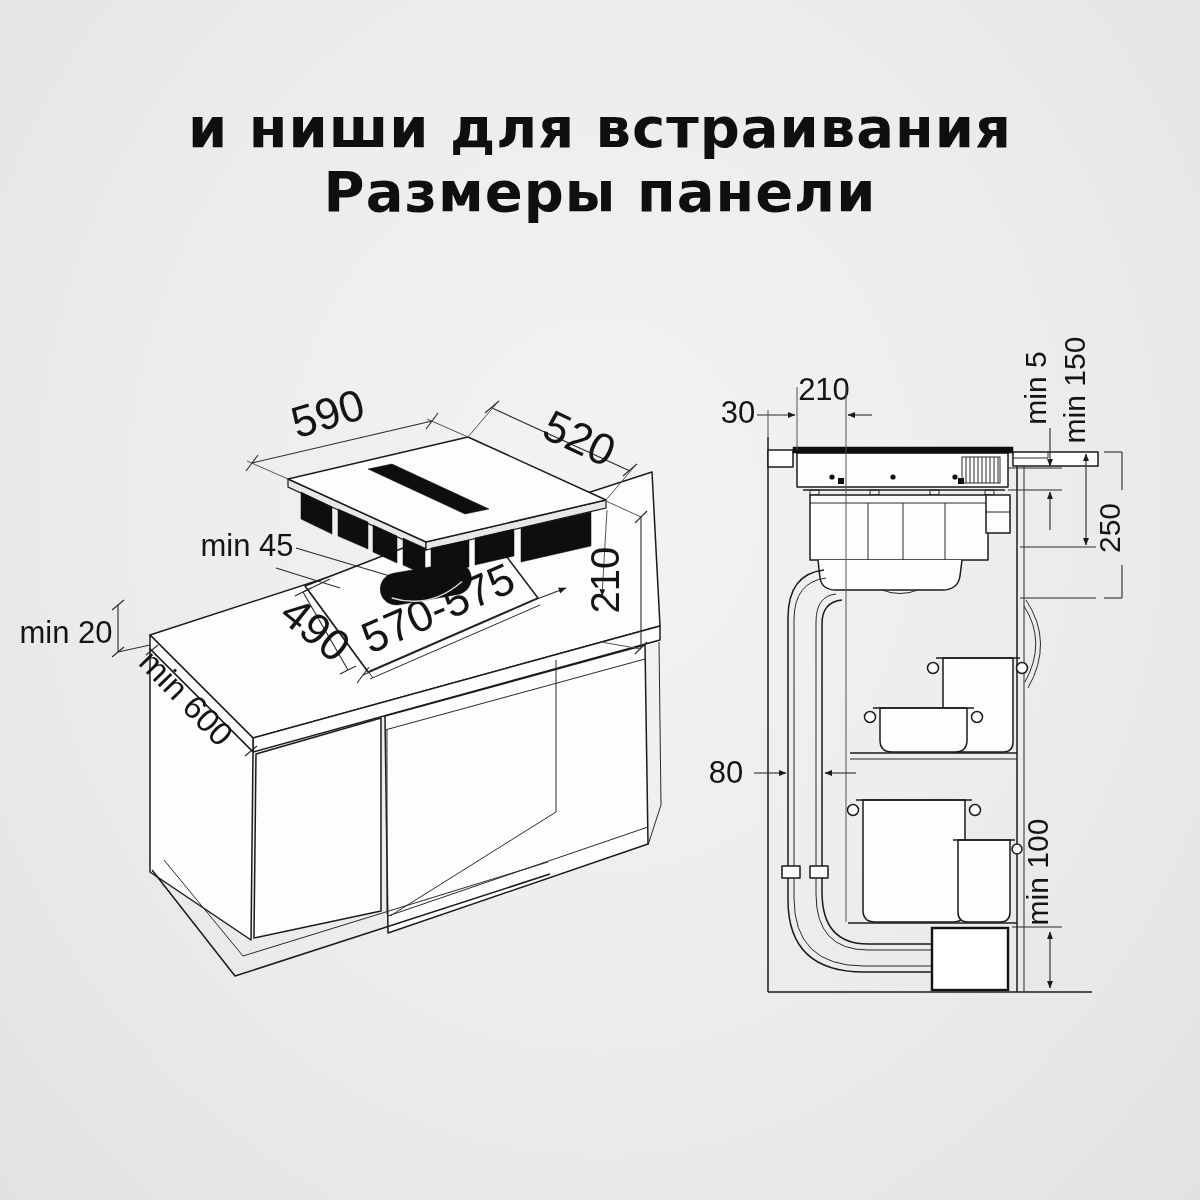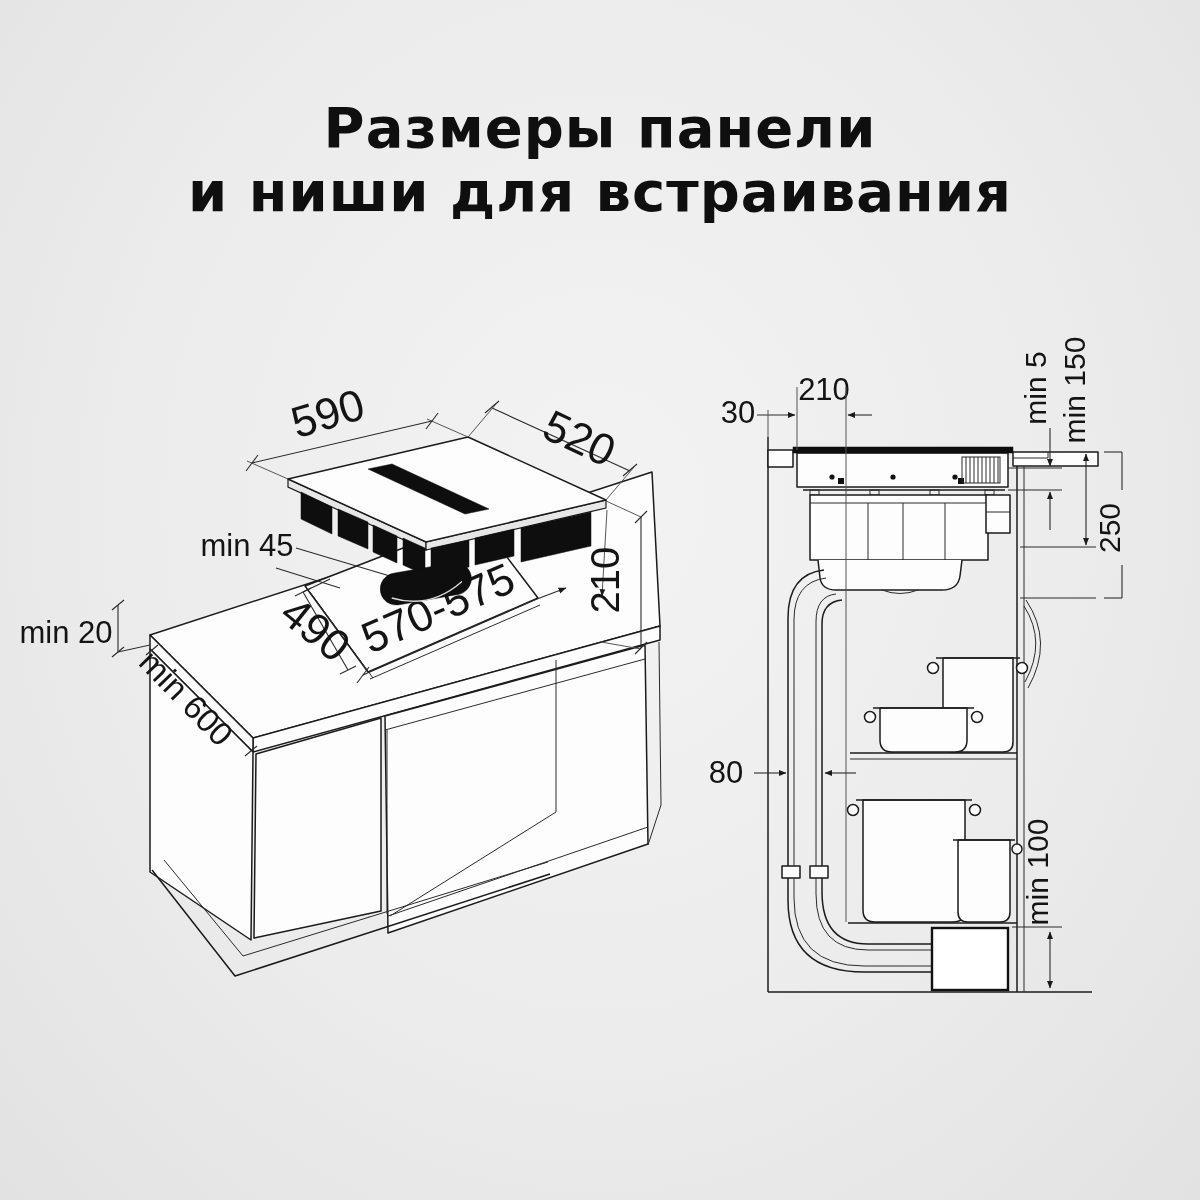--- a/index.html
+++ b/index.html
@@ -31,22 +31,22 @@
   .s33{font-size:33px;}
   .s40{font-size:40px;}
   .s44{font-size:44px;}
 </style>
 </head>
 <body>
 
 <div class="page">
 
   <div class="title">
+    <div>и ниши для встраивания</div>
     <div>Размеры панели</div>
-    <div>и ниши для встраивания</div>
   </div>
 
   <svg class="draw" width="1200" height="1200" viewBox="0 0 1200 1200">
     <defs>
       <marker id="ar" viewBox="0 0 10 10" refX="8.5" refY="5" markerWidth="8" markerHeight="8" orient="auto-start-reverse">
         <path d="M0,1.4 L9,5 L0,8.6 z" fill="#1b1b1b"></path>
       </marker>
     </defs>
 
     <g>

